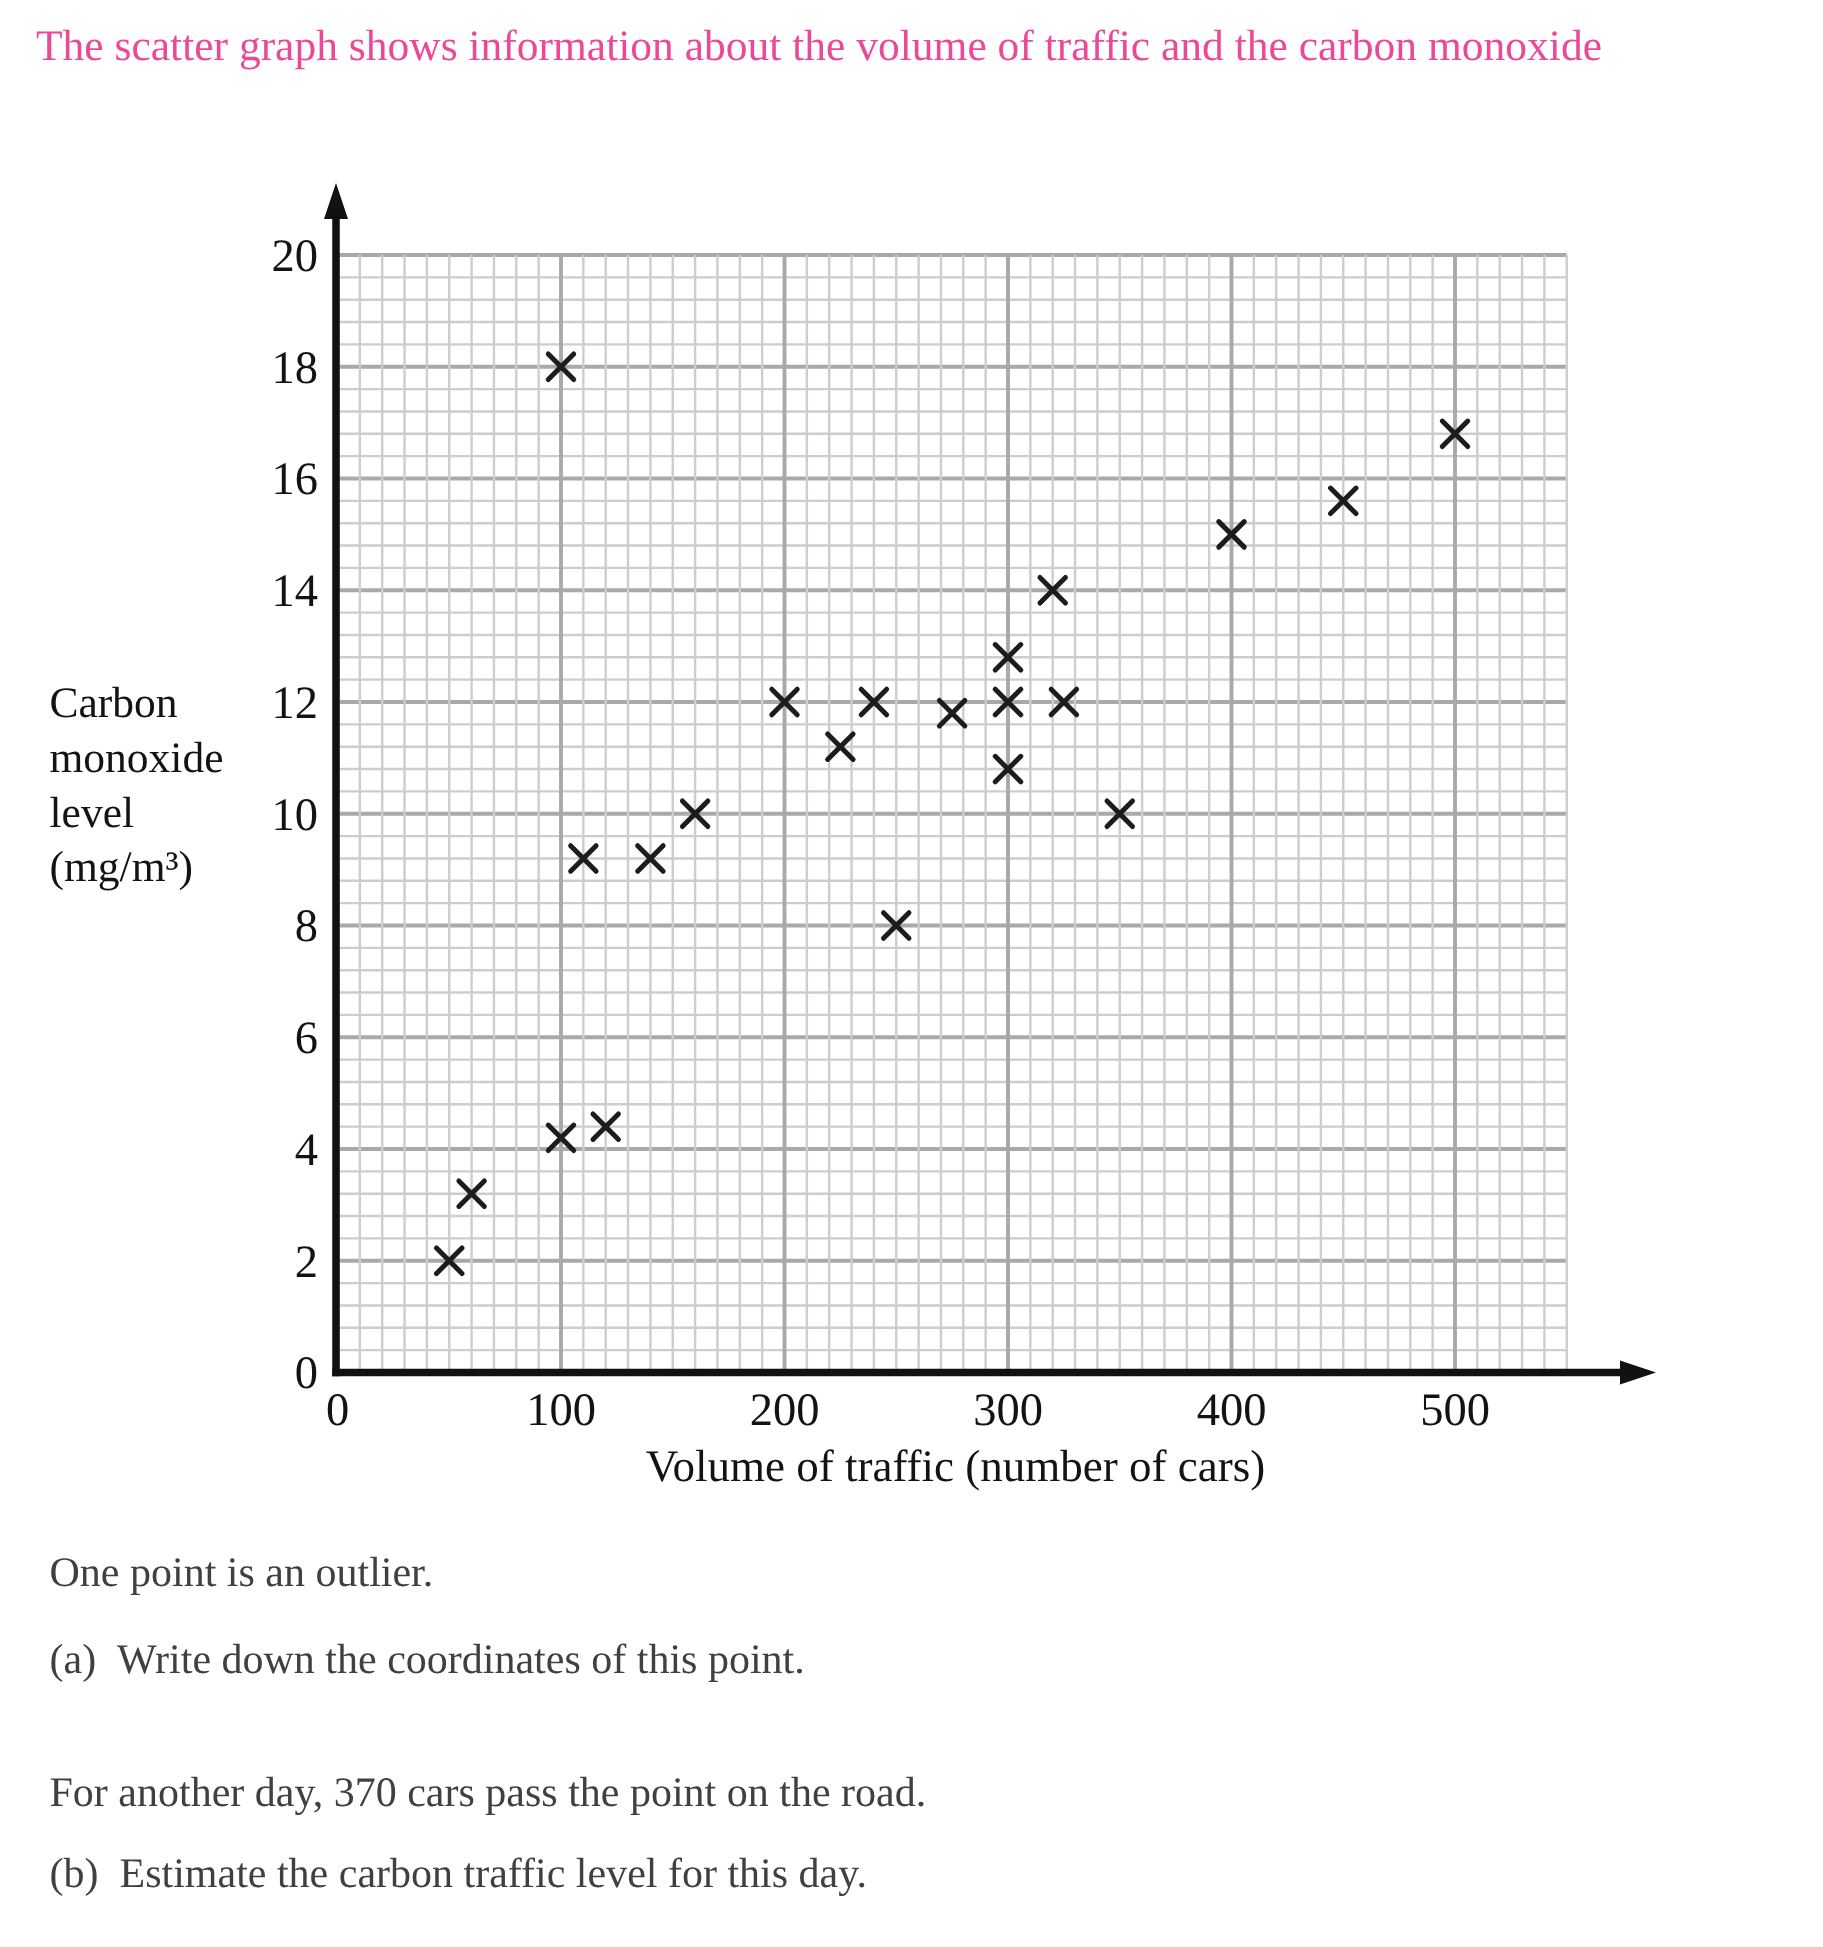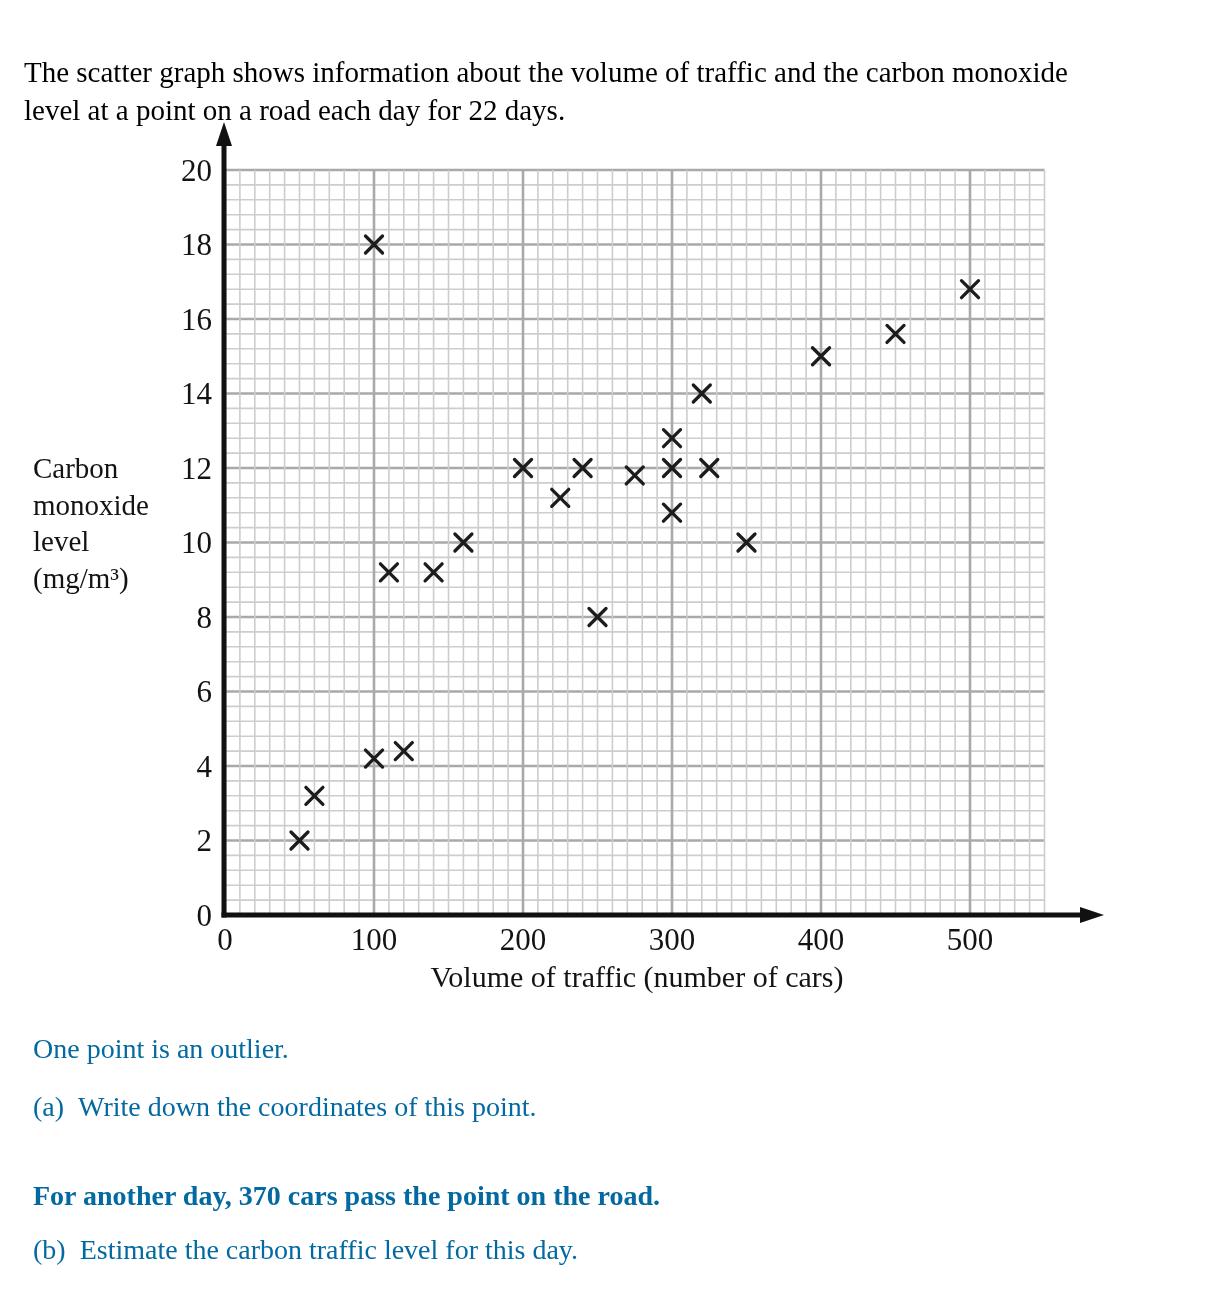--- a/index.html
+++ b/index.html
@@ -6,46 +6,45 @@
     margin: 0; padding: 0;
     width: 1215px; height: 1298px;
     background: #ffffff;
     overflow: hidden;
     font-family: "Liberation Serif", "DejaVu Serif", serif;
     color: #151515;
   }
   .page { position: relative; width: 1215px; height: 1298px; }
   .intro {
     position: absolute; left: 24px; top: 12px;
-    font-size: 29px; line-height: 38px; color: #000000; margin-top: 41px;
+    font-size: 29px; line-height: 38px; color: #ec4899;
   }
   .chart-svg { position: absolute; left: 0; top: 118px; }
   svg text {
     font-family: "Liberation Serif", "DejaVu Serif", serif;
     fill: #131313;
   }
   .questions { position: absolute; left: 0; top: 0; width: 100%; }
   .q-line {
     position: absolute; left: 33px;
-    font-size: 28px; color: #0369a1; white-space: nowrap;
+    font-size: 28px; color: #404040; white-space: nowrap;
   }
   .q-row { display: flex; gap: 14px; }
   .q-note-1 { top: 1033px; }
   .q-a     { top: 1091px; }
-  .q-ctx   { top: 1180px; font-weight: bold; }
+  .q-ctx   { top: 1180px; }
   .q-b     { top: 1234px; }
 </style>
 </head>
 <body>
 
 <div class="page">
 
   <div class="intro">
     <div>The scatter graph shows information about the volume of traffic and the carbon monoxide</div>
-    <div>level at a point on a road each day for 22 days.</div>
   </div>
 
   <svg class="chart-svg" id="chart" width="1215" height="905" viewBox="0 0 1215 905">
       <line x1="224" y1="797" x2="1044.5" y2="797" stroke="#a9a9a9" stroke-width="2.6"></line>
       <line x1="224" y1="782.1" x2="1044.5" y2="782.1" stroke="#cdcdcd" stroke-width="1.6"></line>
       <line x1="224" y1="767.2" x2="1044.5" y2="767.2" stroke="#cdcdcd" stroke-width="1.6"></line>
       <line x1="224" y1="752.3" x2="1044.5" y2="752.3" stroke="#cdcdcd" stroke-width="1.6"></line>
       <line x1="224" y1="737.4" x2="1044.5" y2="737.4" stroke="#cdcdcd" stroke-width="1.6"></line>
       <line x1="224" y1="722.5" x2="1044.5" y2="722.5" stroke="#a9a9a9" stroke-width="2.6"></line>
       <line x1="224" y1="707.6" x2="1044.5" y2="707.6" stroke="#cdcdcd" stroke-width="1.6"></line>

